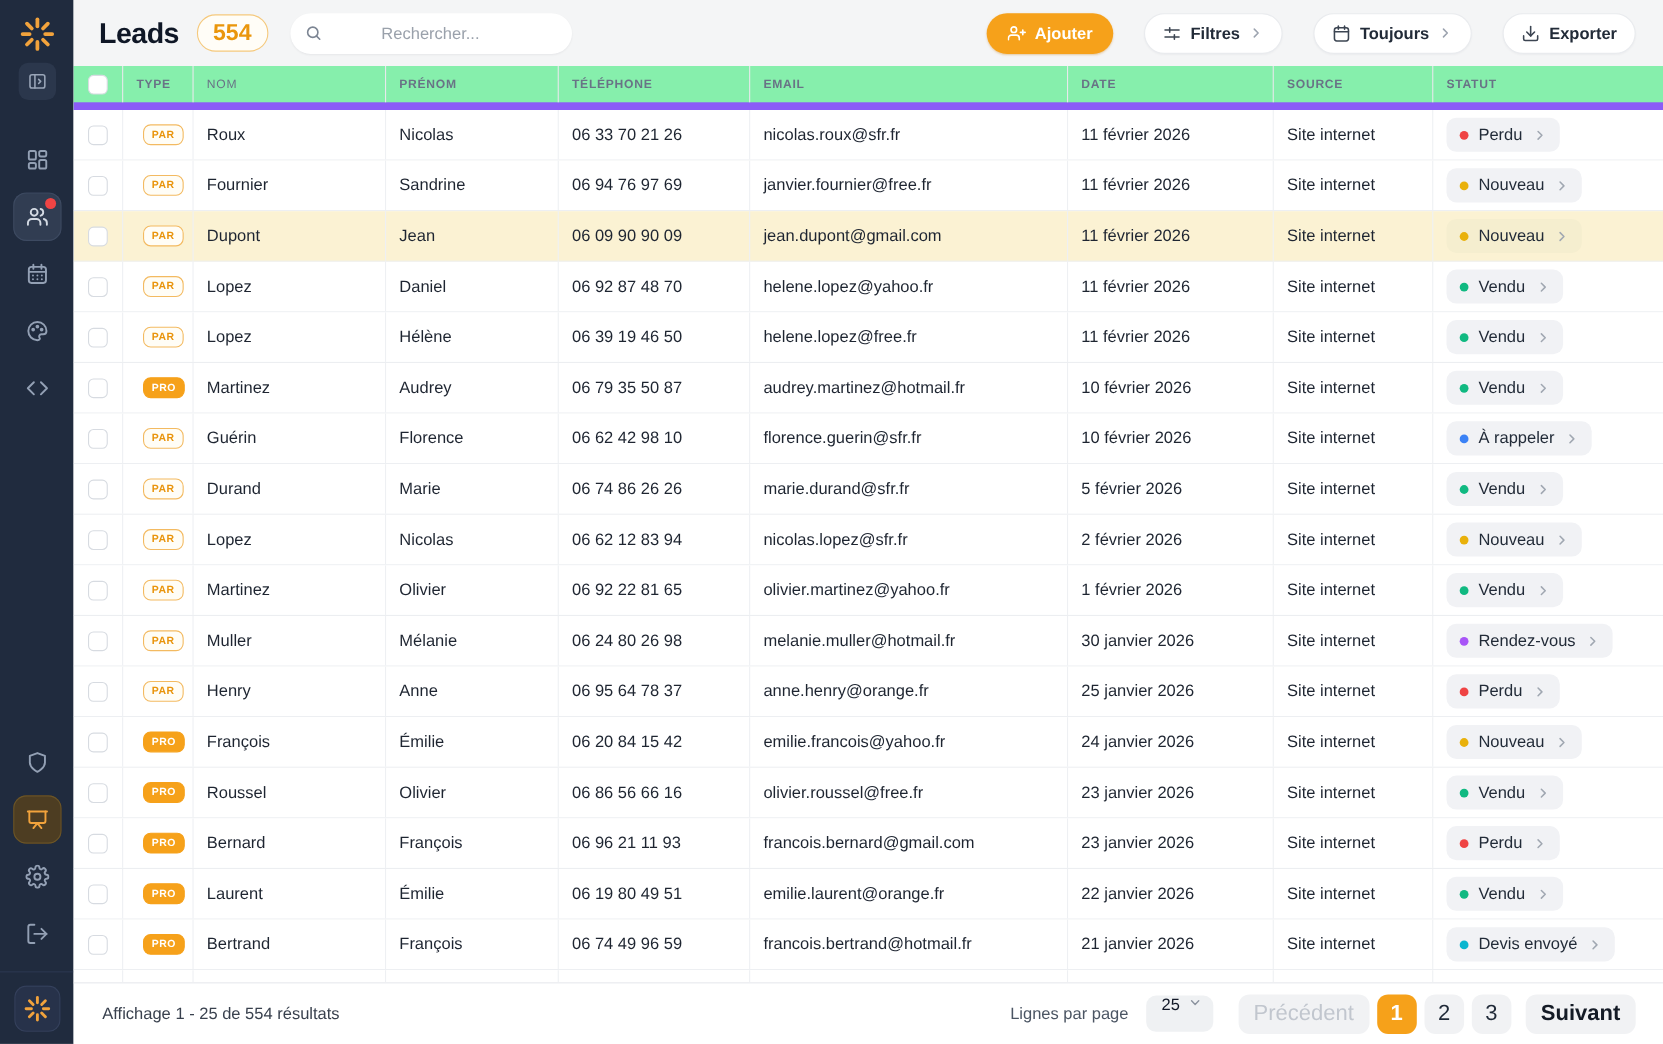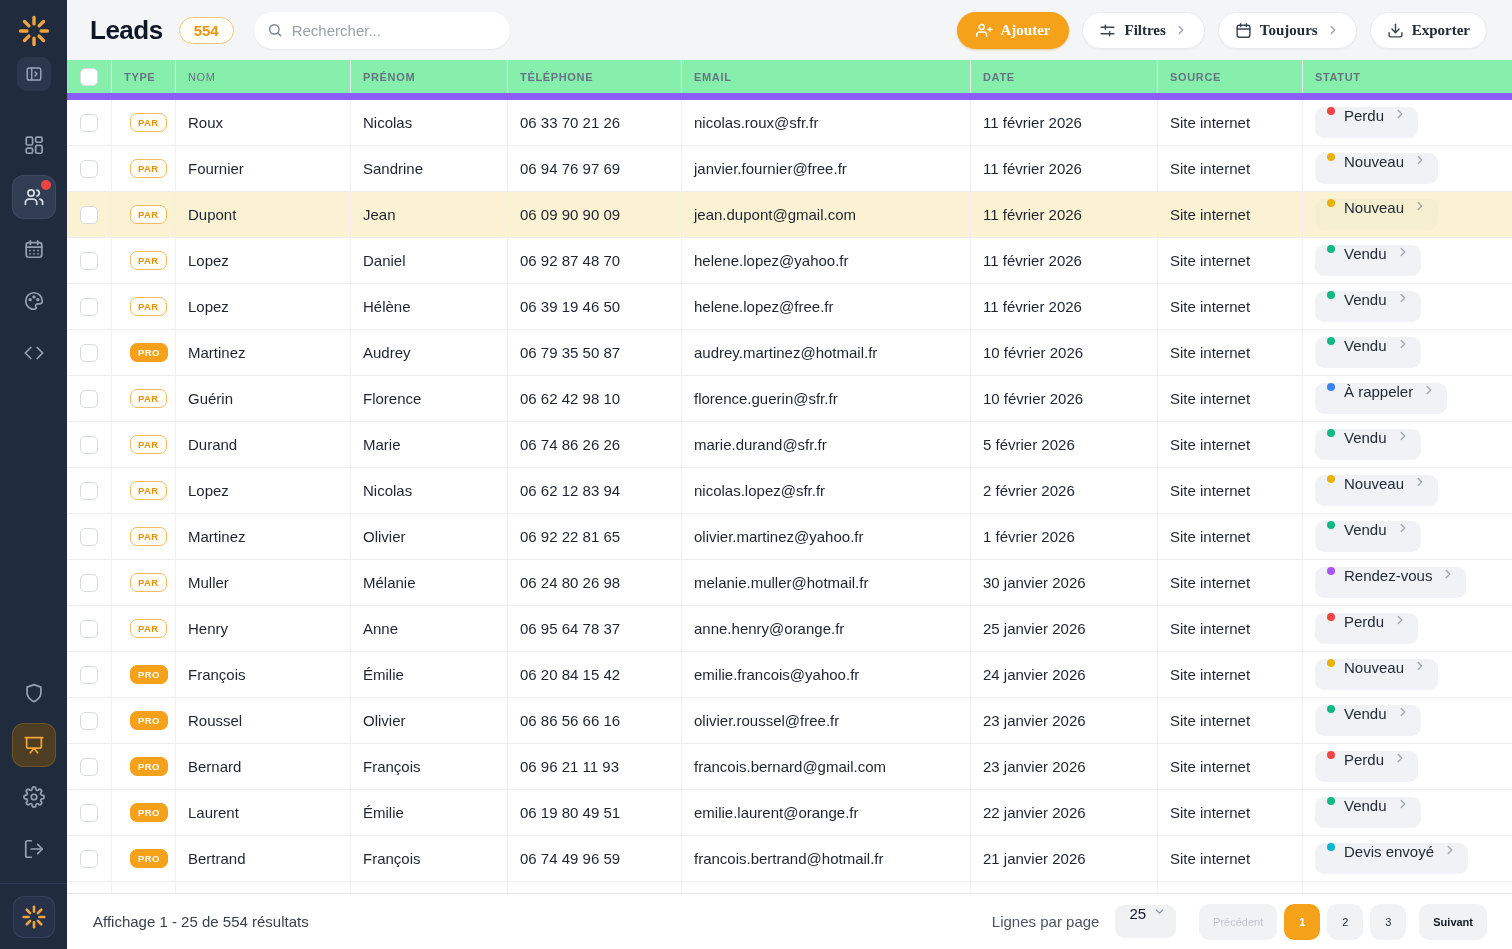--- a/index.html
+++ b/index.html
@@ -45,33 +45,33 @@
   
   .main { flex:1; display:flex; flex-direction:column; height:949px; background:#fff; }
   
   .topbar {
     height:60px; background:#f4f5f6; display:flex; align-items:center;
     padding:0 25px 0 23px; gap:16px; flex:0 0 60px;
   }
   .page-title { font-size:26px; font-weight:800; letter-spacing:-0.5px; color:#0f1726; }
   .count-badge {
     border:1.5px solid #f5c97d; color:#ea960c; background:#fffdf7;
-    font-size:15px; font-weight:700; padding:4px 14px; border-radius:999px;
+    font-size:21px; font-weight:700; padding:4px 14px; border-radius:999px;
   }
   .search-box {
     margin-left:4px; width:256px; height:37px; border-radius:999px; background:#fff;
     box-shadow:0 1px 2px rgba(16,24,40,.06); display:flex; align-items:center;
     padding:0 12px 0 13px; gap:9px;
   }
   .search-box input {
     border:none; outline:none; flex:1; font-size:15px; color:#1f2937;
-    font-family:inherit; background:transparent;
+    font-family:inherit; background:transparent;margin-left:45px;
   }
   .search-box input::placeholder { color:#9aa1ab; }
-  .topbar-right { margin-left:auto; display:flex; gap:13px; align-items:flex-end;font-family:Liberation Serif, serif; }
+  .topbar-right { margin-left:auto; display:flex; gap:28px; align-items:flex-end; }
   .btn {
     height:37px; border-radius:999px; display:inline-flex; align-items:center; gap:8px;
     padding:0 16px; font-size:15px; font-weight:600; cursor:pointer; border:none;
     font-family:inherit;
   }
   .btn-primary { background:#f6a11a; color:#fff; box-shadow:0 1px 2px rgba(201,119,0,.35); padding:0 19px; }
   .btn-ghost {
     background:#fff; color:#222b38; border:1px solid #e9ebee;
     box-shadow:0 1px 2px rgba(16,24,40,.04);
   }
@@ -110,42 +110,42 @@
     width:18px; height:18px; border-radius:5px; border:1.5px solid #d7dbe1; background:#fff;
     cursor:pointer;
   }
   .type-badge {
     font-size:9.5px; font-weight:700; letter-spacing:.04em; padding:4px 7px; border-radius:7px;
     line-height:1;
   }
   .type-badge.par { color:#e9940c; border:1.3px solid #f3ba61; background:#fffdf6; }
   .type-badge.pro { color:#fff; background:#f6a11a; border:1.3px solid #f6a11a; }
   .status-pill {
-    display:inline-flex; gap:9px; height:31px; padding:0 11px 0 12px;
+    display:inline-flex; align-items:center; gap:9px; height:31px; padding:0 11px 0 12px;
     border-radius:9px; background:#f1f2f5; font-size:15px; font-weight:500; color:#222b38;
     cursor:pointer;
   }
   .row.highlight .status-pill { background:#f5eecf; }
   .status-dot { width:8px; height:8px; border-radius:50%; flex:0 0 8px; }
   
   .footer {
     height:56px; flex:0 0 56px; background:#fff; border-top:1px solid #e7e9ed;
     display:flex; align-items:center; padding:0 25px 0 26px;
   }
   .results-text { font-size:15px; color:#39414e; }
   .footer-right { margin-left:auto; display:flex; align-items:center; gap:7px; }
   .rpp-label { font-size:15px; color:#4b5563; margin-right:9px; }
   .rpp-select {
     height:33px; border-radius:9px; background:#eff1f3; display:inline-flex; 
     gap:7px; padding:0 10px 0 14px; font-size:15px; font-weight:500; color:#111827; cursor:pointer;
     margin-right:16px;
   }
   .pg-btn {
     height:36px; min-width:36px; border-radius:10px; background:#f1f2f4; border:none;
-    font-family:inherit; font-size:11px; font-weight:500; color:#1f2937; cursor:pointer;
+    font-family:inherit; font-size:20px; font-weight:500; color:#1f2937; cursor:pointer;
     display:inline-flex; align-items:center; justify-content:center; padding:0 14px;
   }
   .pg-btn.page { padding:0; }
   .pg-btn.disabled { color:#c1c6ce; cursor:default; }
   .pg-btn.active { background:#f6a11a; color:#fff; font-weight:600; }
   .pg-btn.next { margin-left:6px; font-weight:600; color:#141b26; }
   svg { display:block; }
 </style>
 </head>
 <body>

